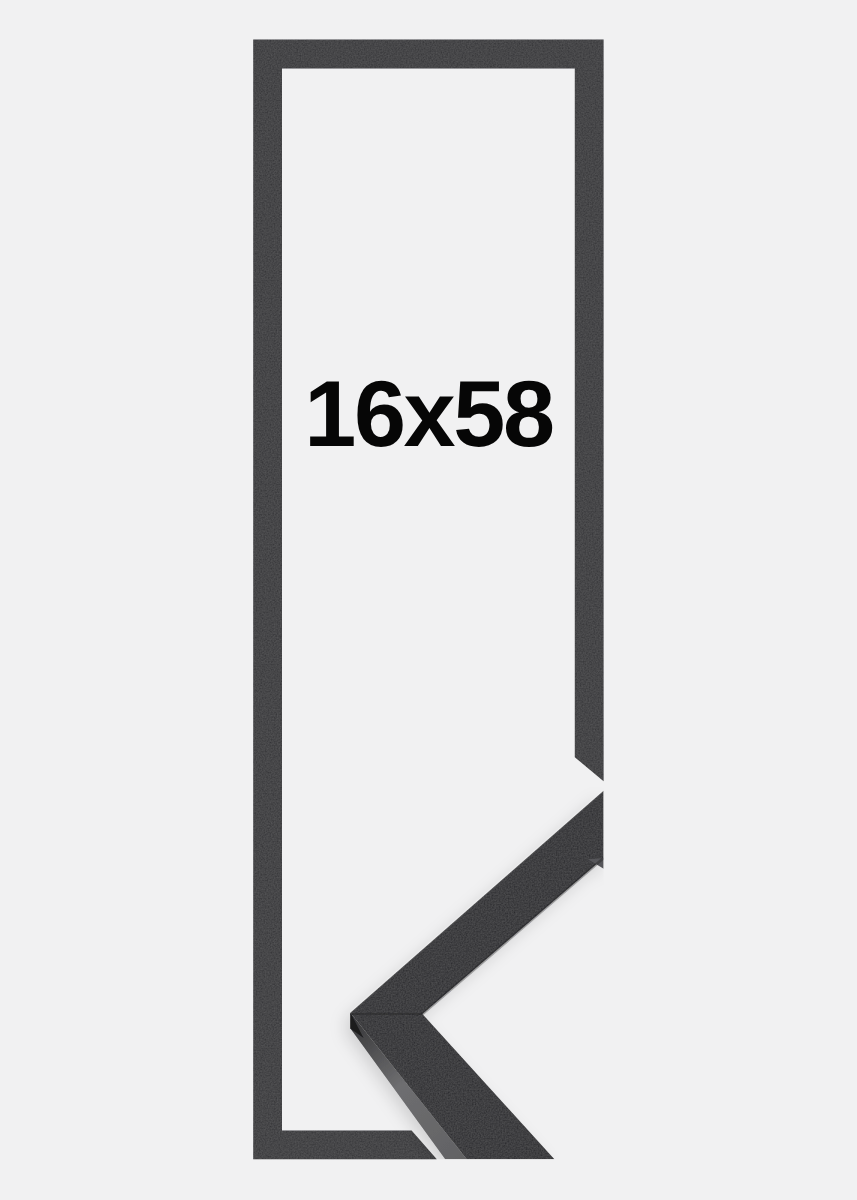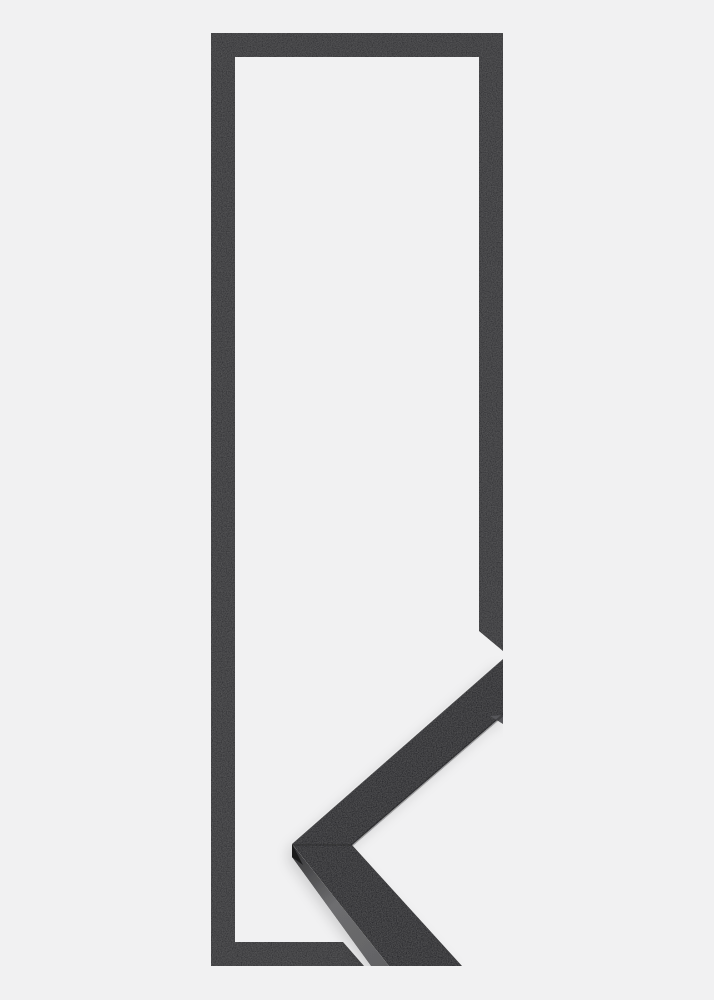--- a/index.html
+++ b/index.html
@@ -86,14 +86,15 @@
 
         <path d="M292,845 L352,845" stroke="#1a1a1c" stroke-opacity="0.45" stroke-width="1.2" fill="none"></path>
 
         <path d="M352,845 L503,715" stroke="#18181a" stroke-opacity="0.35" stroke-width="2.4" fill="none"></path>
 
         <path d="M292,844 L503,659" stroke="#ffffff" stroke-opacity="0.07" stroke-width="1.5" fill="none"></path>
       </g>
     </g>
   </svg>
 
+  <div class="size-label">16x58</div>
 
 </div>
 
 </body></html>

